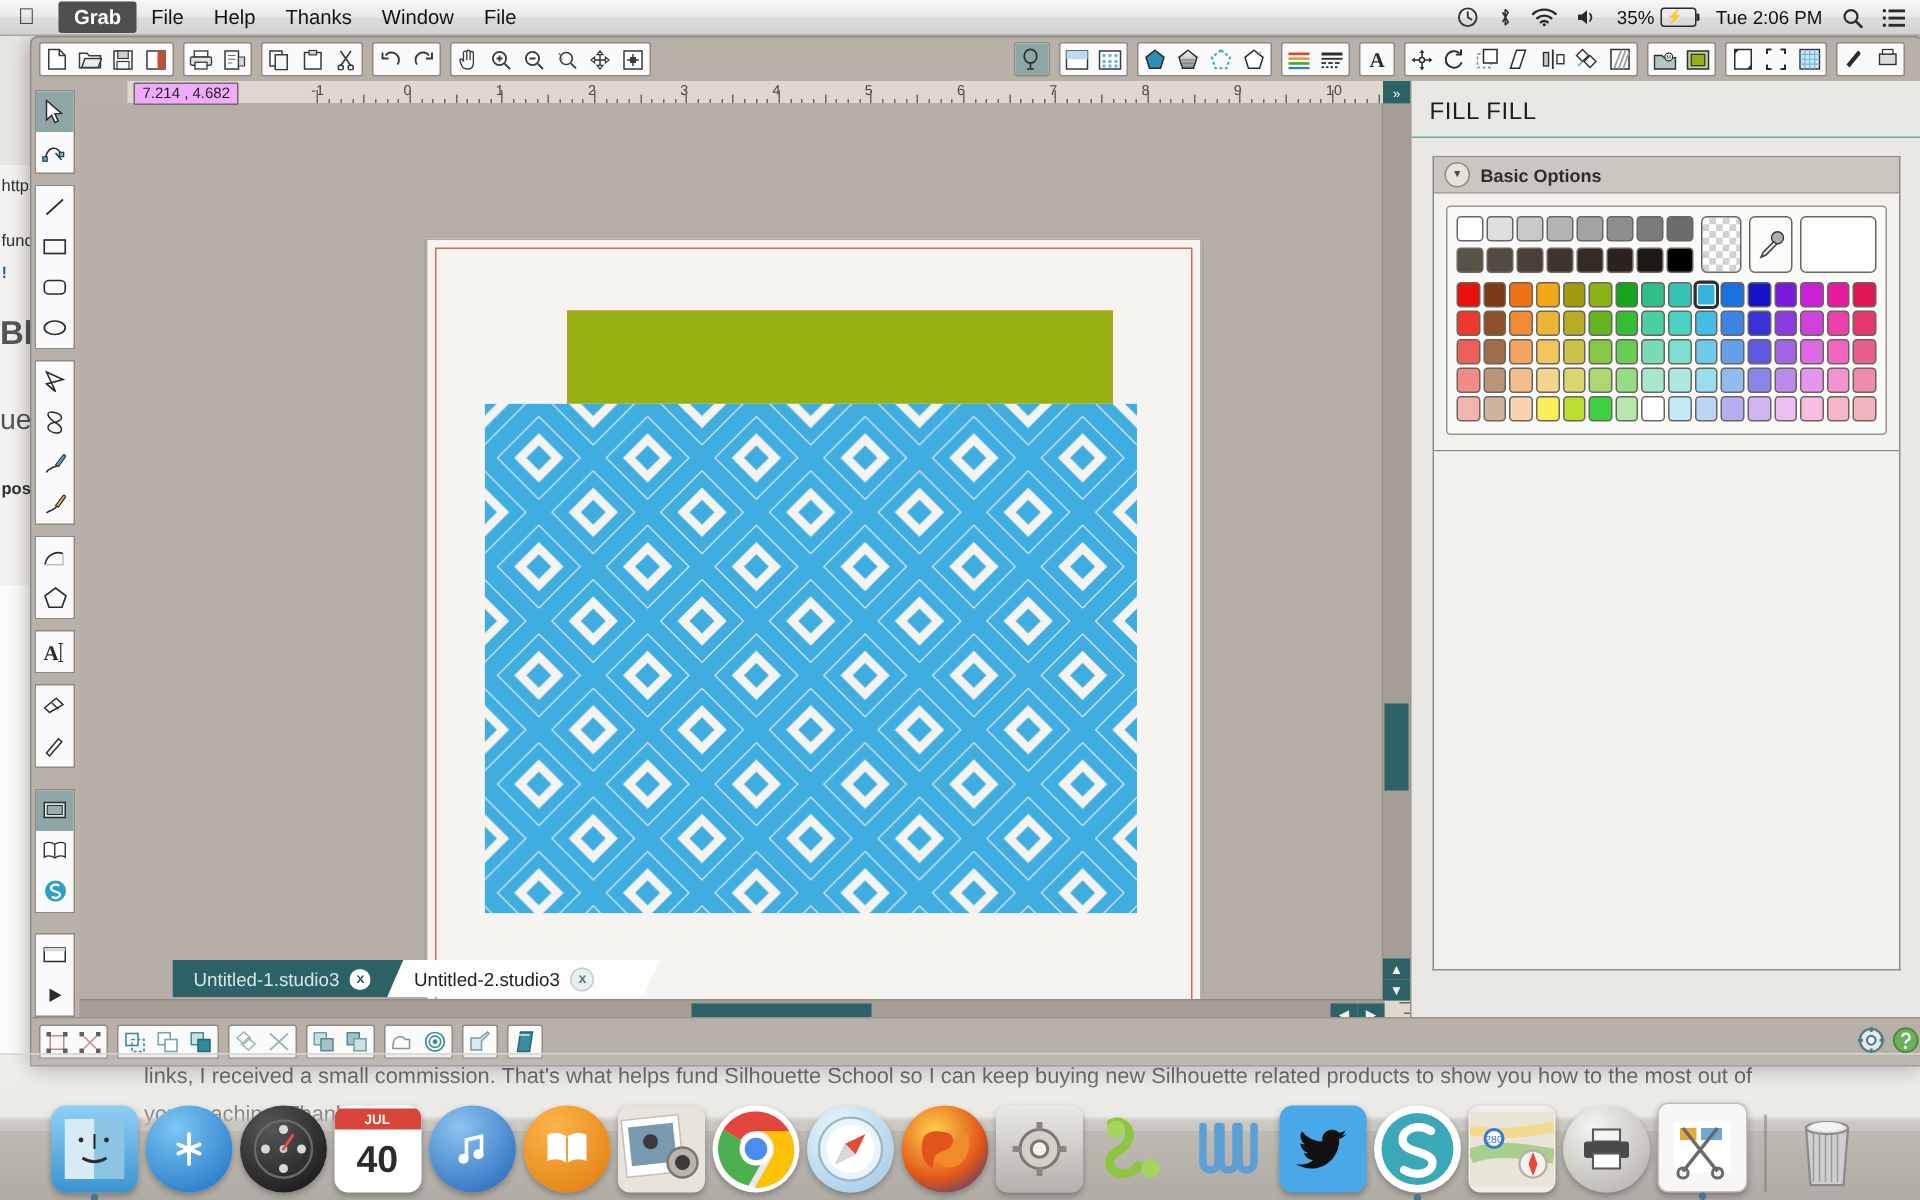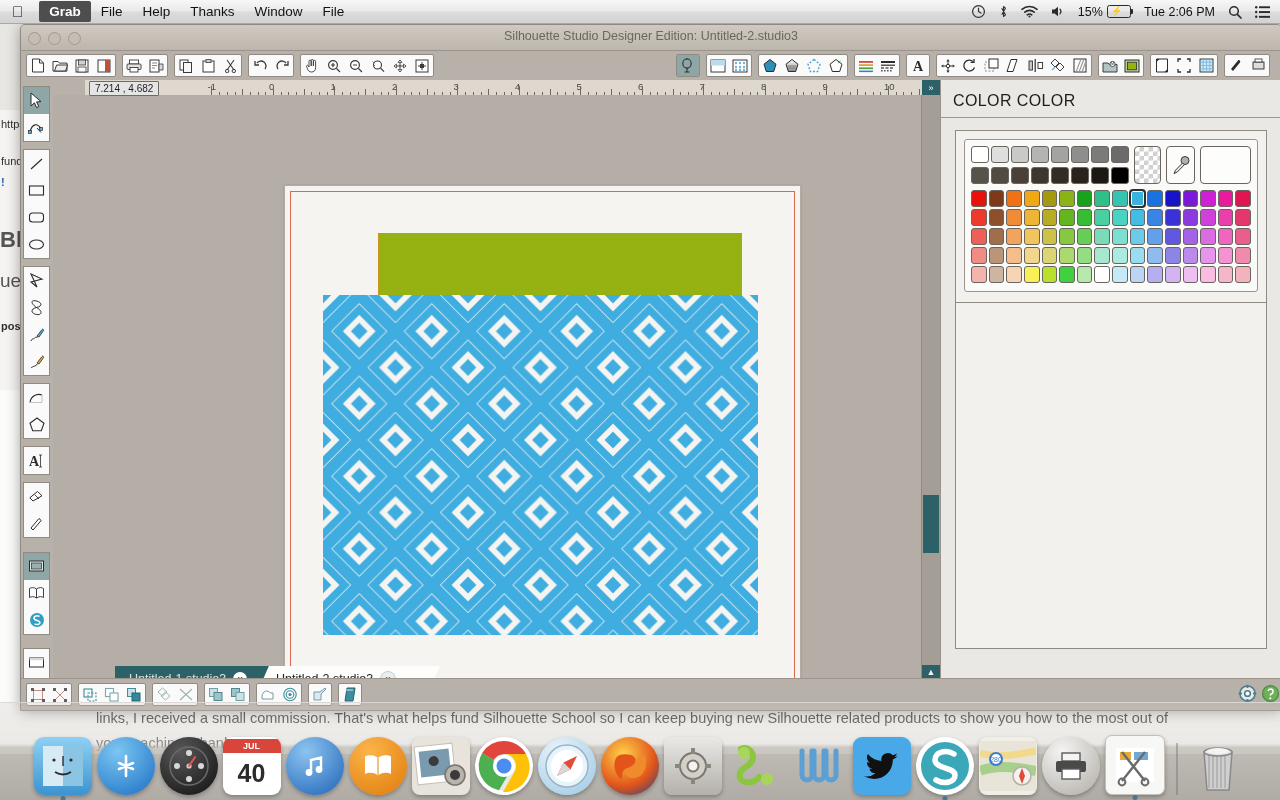--- a/index.html
+++ b/index.html
@@ -61,21 +61,21 @@
   .lt-btn.sel{background:#8fa6a6;}
 
   
   #canvas-area{position:relative;width:888px;background:#b7b1a9;}
   #ruler-h{position:absolute;left:32px;top:0;right:0;height:15px;background:#ded8cf;border-bottom:1px solid #8f8a82;overflow:hidden;}
   #ruler-v2{position:absolute;right:0;top:15px;width:18px;bottom:0;background:#ded8cf;border-left:1px solid #8f8a82;overflow:hidden;}
   .tick{position:absolute;bottom:0;width:1px;background:#6d675f;}
   .tickv{position:absolute;right:0;height:1px;background:#6d675f;}
   .rlabel{position:absolute;font-size:9.5px;color:#4b463f;}
   .rlabelv{position:absolute;font-size:9.5px;color:#4b463f;transform:rotate(-90deg);transform-origin:center;}
-  #coord-box{position:absolute;left:36px;top:1px;background:#e5e5e5;border:1px solid #6f6a62;font-size:10px;
+  #coord-box{position:absolute;left:36px;top:1px;background:#f0abfc;border:1px solid #6f6a62;font-size:10px;
     padding:1px 5px;color:#1e1e1e;z-index:6;border-radius:1px;}
 
   #canvas-scroll{position:absolute;left:0;top:15px;right:18px;bottom:0;background:#b4aea6;overflow:hidden;}
   #page{position:absolute;left:231px;top:90px;width:515px;height:565px;background:#f5f4f1;
     border:1px solid #b3aca3;box-shadow:0 0 2px rgba(0,0,0,.15);}
   #page-cutborder{position:absolute;left:5px;top:5px;right:5px;bottom:5px;border:1px solid #d96a52;}
 
   #art{position:absolute;left:270px;top:138px;width:435px;height:402px;}
   #green-rect{position:absolute;left:55px;top:0px;width:362px;height:203px;background:#96b112;border:1px solid #c9951e;}
   #pattern-clip{position:absolute;left:0px;top:62px;width:435px;height:340px;overflow:hidden;}
@@ -145,21 +145,21 @@
 <body>
 
 <div id="desktop">
   <div id="bg-browser">
     <div id="bg-browser-chrome"></div>
   </div>
   <div id="bg-left-strip">
     <div class="bg-left-text" style="top:8px;">https</div>
     <div class="bg-left-text" style="top:45px;">fund</div>
     <div class="bg-left-text" style="top:66px;font-weight:bold;color:#2a5db0;">!</div>
-    <div class="bg-left-big" style="top:117px;">Bl</div>
+    <div class="bg-left-big" style="top:99px;">Bl</div>
     <div class="bg-left-big" style="top:160px;font-weight:normal;font-size:19px;">ue</div>
     <div class="bg-left-text" style="top:210px;font-weight:bold;">pos</div>
   </div>
   <div id="bg-bottom-text">links, I received a small commission. That's what helps fund Silhouette School so I can keep buying new Silhouette related products to show you how to the most out of your machine! Thanks for</div>
 </div>
 
 <div id="menubar">
   <span class="apple"></span>
   <span class="mb-item bold active">Grab</span>
   <span class="mb-item">File</span>
@@ -188,21 +188,21 @@
           <circle cx="9" cy="11.8" r="1.1" fill="#2b2b2b"></circle>
         </svg>
     </span>
     <span class="mb-icn">
       <svg width="14" height="13" viewBox="0 0 14 13">
           <path d="M1 4.6h2.6L7 1.8v9.4L3.6 8.4H1z" fill="#2b2b2b"></path>
           <path d="M9 4.2a3.6 3.6 0 0 1 0 4.6" stroke="#2b2b2b" stroke-width="1.2" fill="none" stroke-linecap="round"></path>
         </svg>
     </span>
     <span id="battery">
-      <span>15%</span>
+      <span>35%</span>
       <span class="batt-body">
           <span class="batt-bolt">⚡</span>
         </span>
     </span>
     <span>Tue 2:06 PM</span>
     <span class="mb-icn">
       <svg width="14" height="14" viewBox="0 0 14 14">
           <circle cx="6" cy="6" r="4.3" fill="none" stroke="#2b2b2b" stroke-width="1.5"></circle>
           <path d="M9.3 9.3 L13 13" stroke="#2b2b2b" stroke-width="1.7" stroke-linecap="round"></path>
         </svg>
@@ -217,28 +217,20 @@
             <circle cx="1.2" cy="10.8" r="1.2"></circle>
             <rect x="4" y="9.9" width="11" height="1.9"></rect>
           </g>
         </svg>
     </span>
   </span>
 </div>
 
 <div id="app-window">
 
-  <div id="titlebar">
-    <div class="win-dots">
-      <span class="win-dot"></span>
-      <span class="win-dot"></span>
-      <span class="win-dot"></span>
-    </div>
-    <div id="title-text">Silhouette Studio Designer Edition: Untitled-2.studio3</div>
-  </div>
 
   <div id="toolbar">
 
     <div class="tb-group">
       <span class="tb-btn">
           <svg width="14" height="15" viewBox="0 0 14 15">
             <path d="M1.5 1h7l4 4v9h-11z" fill="#fff" stroke="#3a3a3a" stroke-width="1"></path>
             <path d="M8.5 1v4h4" fill="none" stroke="#3a3a3a" stroke-width="1"></path>
           </svg>
         </span>
@@ -963,24 +955,28 @@
       </div>
 
       <div id="vscroll">
         <div id="vthumb"></div>
         <div class="scroll-arrow" style="left:0;bottom:14px;width:18px;height:14px;background:#2c6168;">▲</div>
         <div class="scroll-arrow" style="left:0;bottom:0px;width:18px;height:14px;background:#2c6168;">▼</div>
       </div>
     </div>
 
     <div id="right-panel">
-      <div id="panel-title">COLOR COLOR</div>
+      <div id="panel-title">FILL FILL</div>
       <div id="panel-rule"></div>
 
       <div id="panel-inner">
+        <div class="sec-head">
+          <span class="tri-btn">▼</span>
+          <span>Basic Options</span>
+        </div>
         <div id="swatch-wrap">
           <div id="swatch-card">
             <div class="sw-top">
               <div class="sw-grays">
                 <div class="sw-row" id="grays1">
                     <div class="sw" style="background: rgb(255, 255, 255);"></div>
                     <div class="sw" style="background: rgb(222, 222, 222);"></div>
                     <div class="sw" style="background: rgb(201, 201, 201);"></div>
                     <div class="sw" style="background: rgb(180, 180, 180);"></div>
                     <div class="sw" style="background: rgb(163, 163, 163);"></div>

